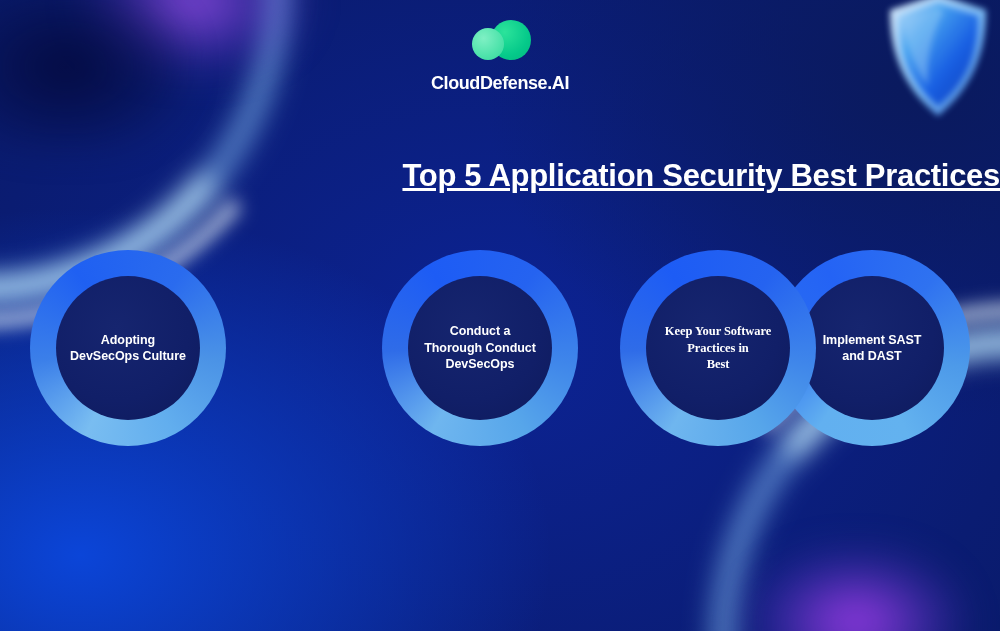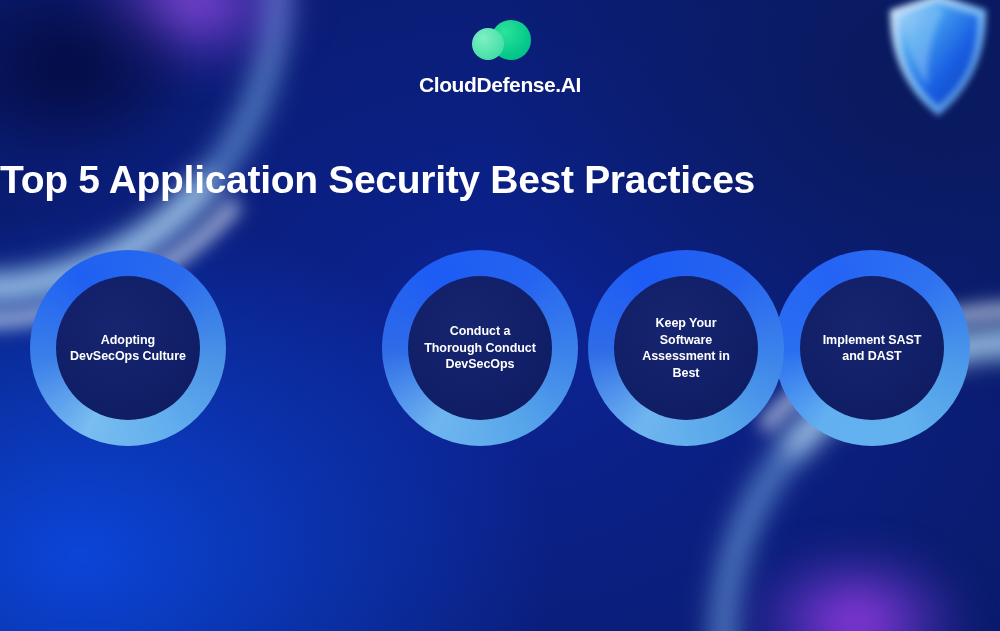--- a/index.html
+++ b/index.html
@@ -120,35 +120,36 @@
   }
   .logo-mark .c-front {
     position:absolute;
     left:3px; top:10px;
     width:32px; height:32px;
     border-radius:50%;
     background:radial-gradient(circle at 36% 32%, #7ff0c4 0%, #4ee3ab 60%, #35d79c 100%);
   }
   .logo-word {
     margin-top:9px;
-    font-size:21px;
+    font-size:18px;
     font-weight:bold;
     color:#ffffff;
     letter-spacing:-0.4px;
   }
 
   
   .title {
     position:absolute;
     left:0; right:0; top:158px;
-    text-align:left;
-    font-size:39px;
+    text-align:right;
+    font-size:31px;
     font-weight:bold;
     color:#ffffff;
     letter-spacing:-0.3px;
+    text-decoration:underline;
   }
 
   
   .circles {
     position:absolute;
     left:0; right:0;
     top:250px;
     height:200px;
   }
   .node {
@@ -186,21 +187,21 @@
     color:#ffffff;
     font-size:12.5px;
     font-weight:bold;
     line-height:1.32;
     letter-spacing:-0.05px;
   }
 
   .node.n1 { left:30px;  z-index:5; }
   .node.n2 { left:216px; z-index:4; }
   .node.n3 { left:382px; z-index:3; }
-  .node.n4 { left:588px; z-index:2; }
+  .node.n4 { left:620px; z-index:2;font-family:Liberation Serif, serif; }
   .node.n5 { left:774px; z-index:1; }
 
   .node.n1 .ring {
     background:conic-gradient(from 206deg,
       #79bdf1 0deg, #3b7fe9 56deg, #1f60f2 120deg,
       #2a6bee 190deg, #4b93e6 252deg, #62aeee 306deg, #79bdf1 360deg);
   }
   .node.n5 .ring {
     background:conic-gradient(from 214deg,
       #62b0f0 0deg, #2a6ef0 54deg, #2463f5 116deg,
@@ -273,21 +274,21 @@
           <div>DevSecOps</div>
         </div>
       </div>
     </div>
 
     <div class="node n4">
       <div class="ring"></div>
       <div class="disc">
         <div class="label">
           <div>Keep Your Software</div>
-          <div>Assessment in</div>
+          <div>Practices in</div>
           <div>Best</div>
         </div>
       </div>
     </div>
 
     <div class="node n5">
       <div class="ring"></div>
       <div class="disc">
         <div class="label">
           <div>Implement SAST</div>

